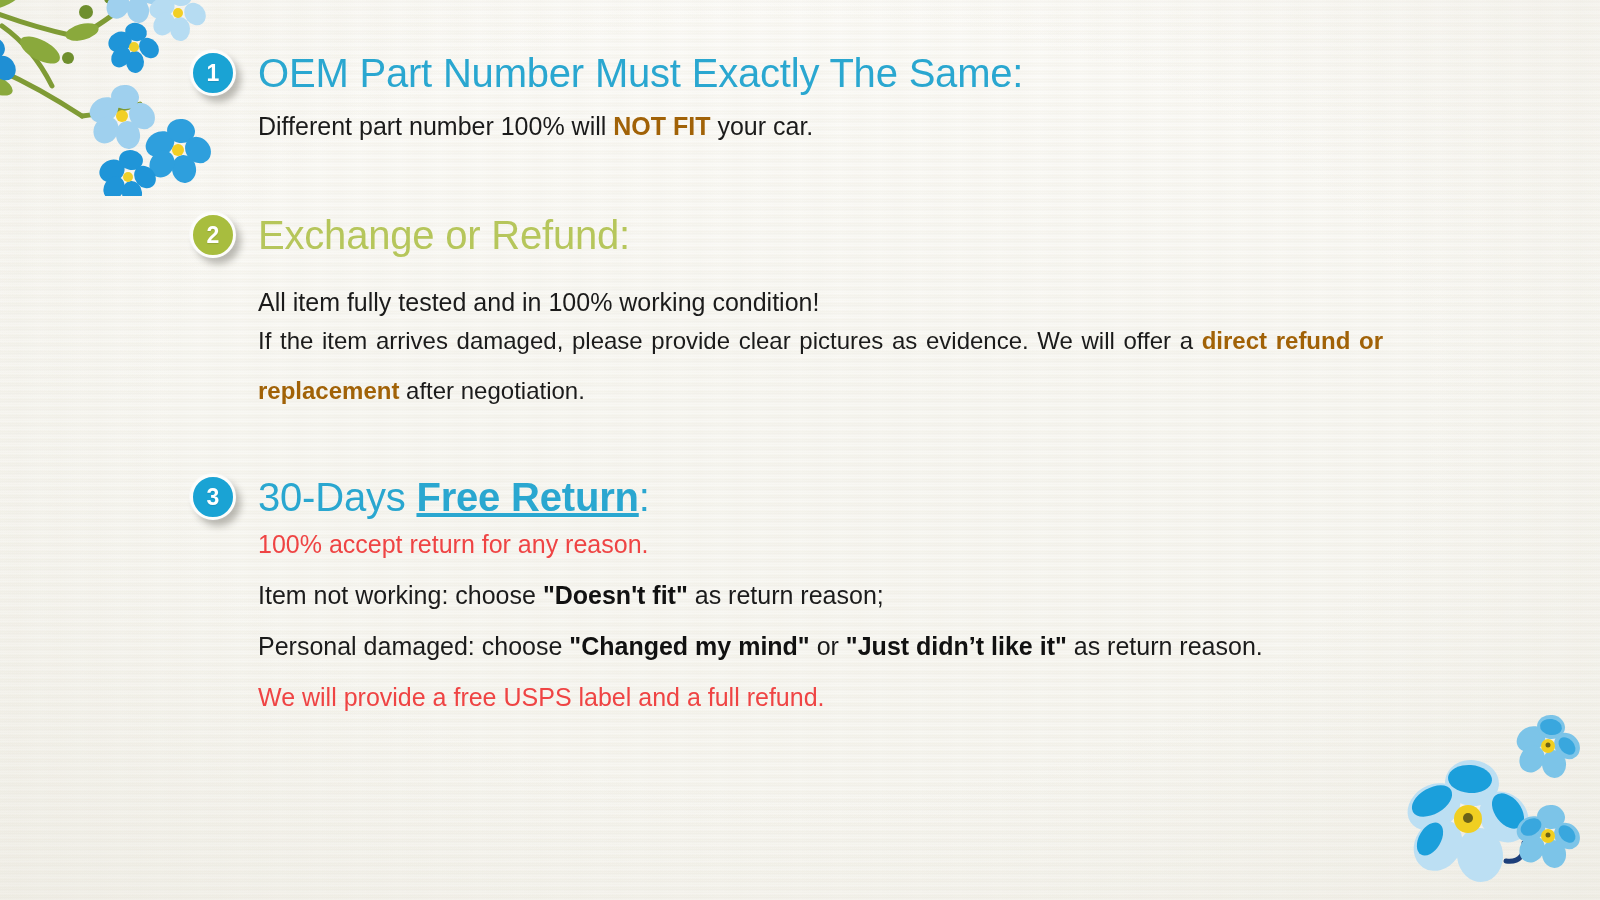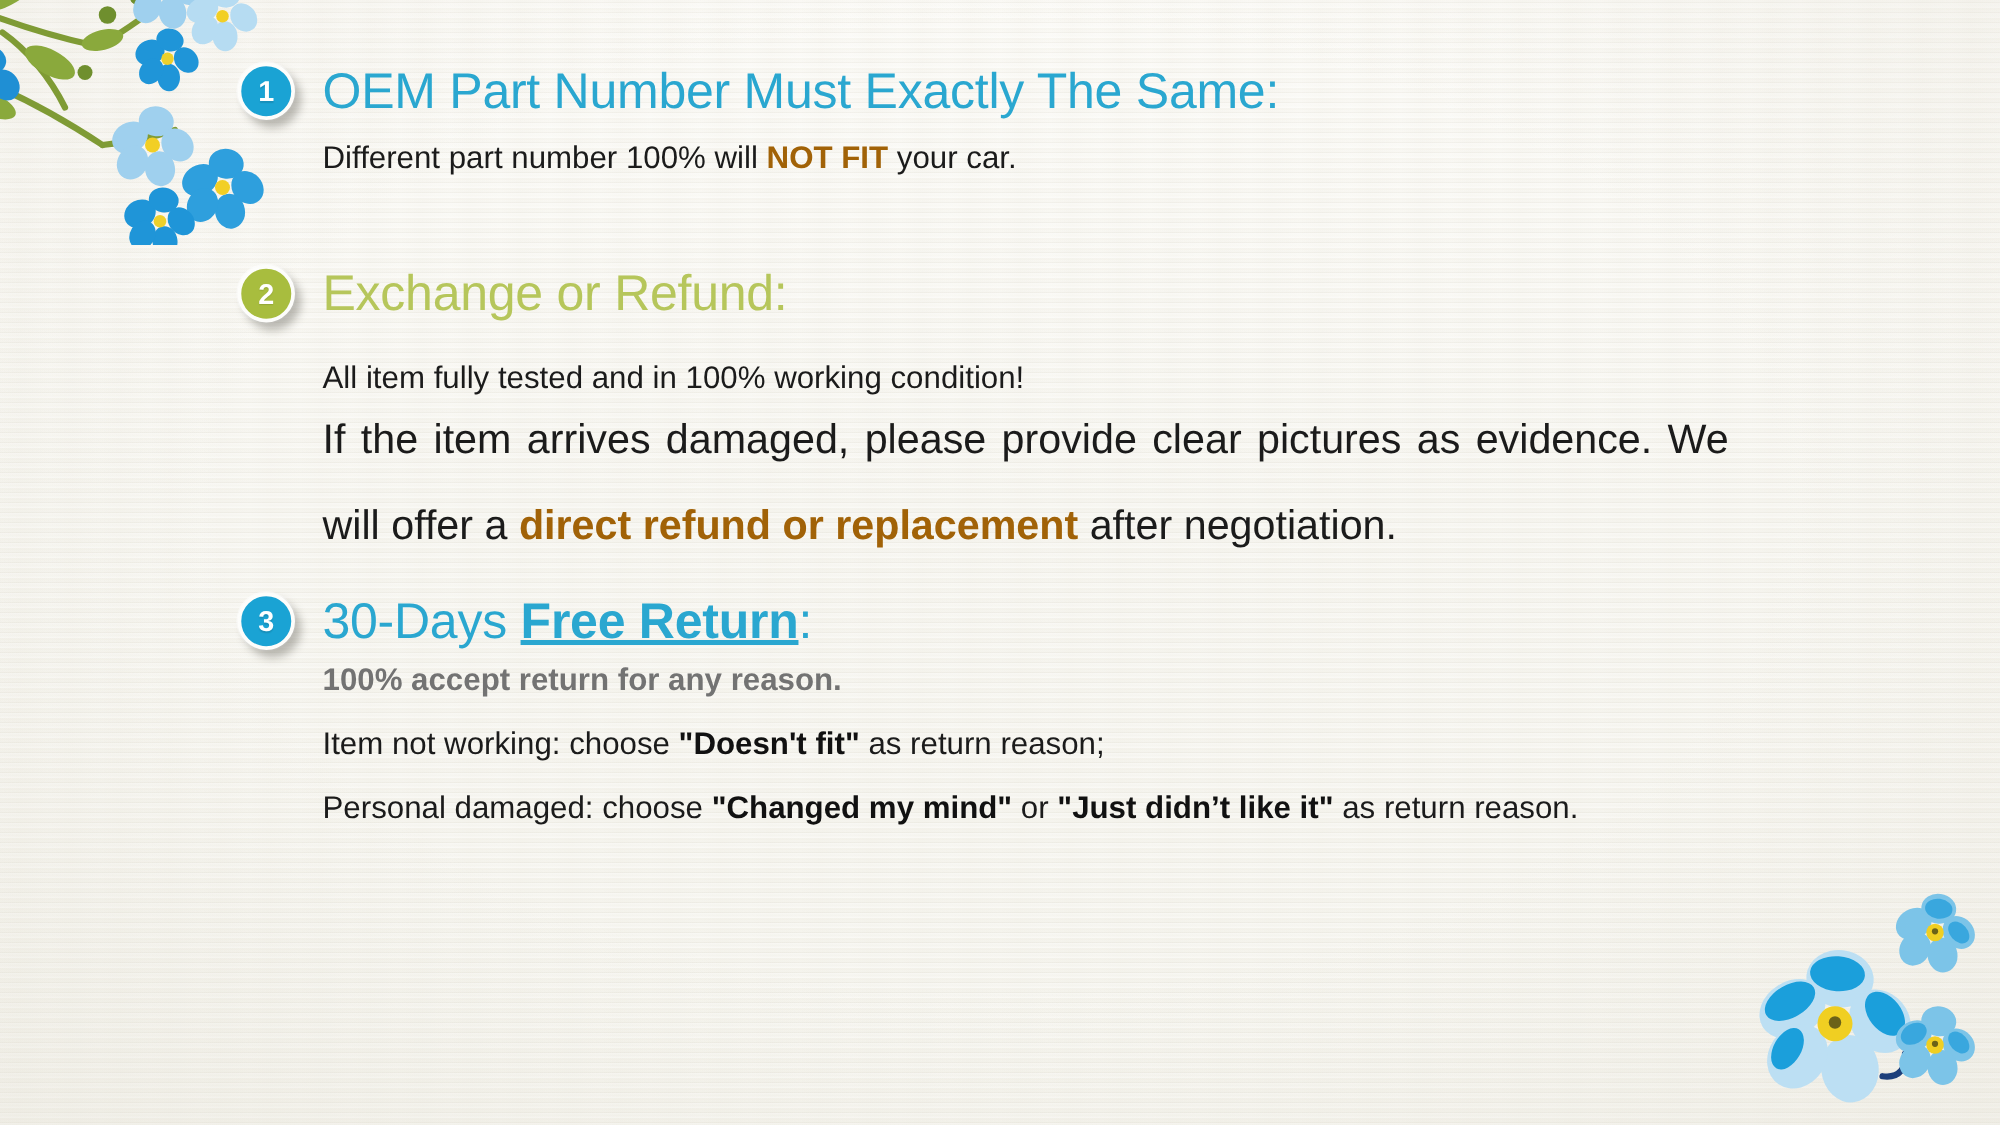--- a/index.html
+++ b/index.html
@@ -107,31 +107,31 @@
 
   .line{
     font-size:25px;
     color:#1b1b1b;
     line-height:1.12;
     white-space:nowrap;
   }
   .line + .line{ margin-top:23px; }
 
   .para{
-    font-size:33px;
+    font-size:24px;
     color:#1b1b1b;
     line-height:2.10;
     width:1125px;
     text-align:justify;
     text-align-last:left;
     white-space:normal;
   }
 
   .red{ color:#a16207; font-weight:bold; }
-  .red-plain{ color:#737373; font-weight:bold; }
+  .red-plain{ color:#ef4444; font-weight:normal; }
   .bk{ font-weight:bold; color:#111; }
 
   .s1-sub{ margin-top:10px; }
   .s2-sub{ margin-top:24px; }
   .s3-sub{ margin-top:4px; }
 </style>
 </head>
 <body>
 
 <div class="paper-texture"></div>
@@ -316,16 +316,17 @@
     <div class="head-row">
       <div class="badge badge-blue">
         <span>3</span>
       </div>
       <div class="head-text head-blue"><span>30-Days </span><span class="head-strong">Free Return</span><span>:</span></div>
     </div>
     <div class="body-block s3-sub">
       <div class="line red-plain">100% accept return for any reason.</div>
       <div class="line"><span>Item not working: choose </span><span class="bk">"Doesn't fit"</span><span> as return reason;</span></div>
       <div class="line"><span>Personal damaged: choose </span><span class="bk">"Changed my mind"</span><span> or </span><span class="bk">"Just didn’t like it"</span><span> as return reason.</span></div>
+      <div class="line red-plain">We will provide a free USPS label and a full refund.</div>
     </div>
   </div>
 
 </div>
 
 </body></html>

